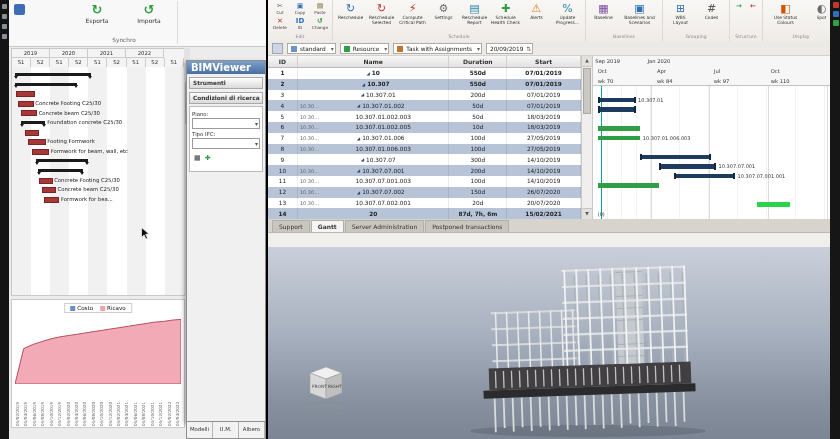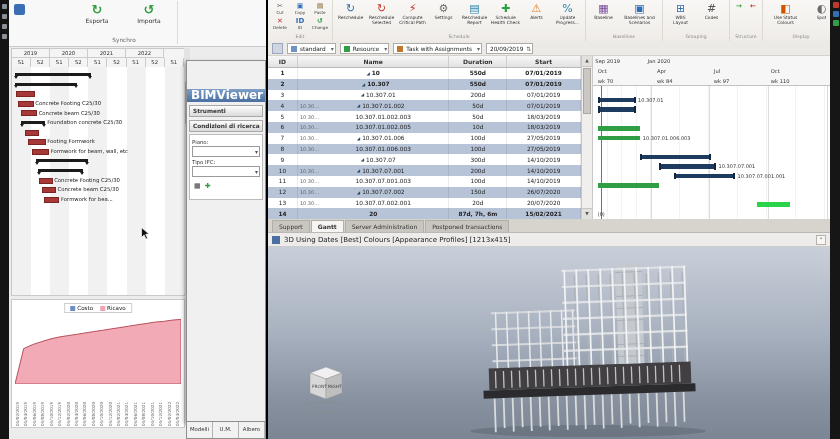--- a/index.html
+++ b/index.html
@@ -34,21 +34,21 @@
   .lg-vscroll{position:absolute;left:184px;top:48px;width:6px;height:246px;background:#e2e2e2;}
   .lg-thumb{position:absolute;left:1px;top:34px;width:4px;height:42px;background:#b3b3b3;}
   .left-chart{position:absolute;left:11px;top:299px;width:172px;height:127px;background:#fff;border:1px solid #c9c9c9;overflow:hidden;}
   .legend{position:absolute;left:50%;transform:translateX(-50%);top:3px;border:1px solid #ccc;background:#fff;padding:1px 5px;display:flex;gap:7px;align-items:center;font-size:5.6px;}
   .leg-item{display:flex;align-items:center;gap:2px;}
   .leg-sw{width:5px;height:5px;display:inline-block;}
   #chart-svg{position:absolute;left:3px;top:16px;}
   .xlabels{position:absolute;left:3px;top:86px;width:166px;height:40px;display:flex;justify-content:space-between;overflow:hidden;}
   .xlab{writing-mode:vertical-rl;transform:rotate(180deg);font-size:4.2px;color:#666;line-height:1.4;}
   .bim-panel{position:absolute;left:186px;top:60px;width:80px;height:362px;background:#f0f0f0;border:1px solid #8f8f8f;box-sizing:border-box;box-shadow:-2px 2px 4px rgba(0,0,0,.3);}
-  .bim-title{height:13px;background:linear-gradient(#7d9fc9,#4a6fa0);color:#fff;font-size:12px;font-weight:bold;line-height:13px;padding-left:4px;margin-top:28px;}
+  .bim-title{height:13px;background:linear-gradient(#7d9fc9,#4a6fa0);color:#fff;font-size:10px;font-weight:bold;line-height:13px;padding-left:4px;}
   .bim-sec{margin:3px 2px 0;height:12px;background:linear-gradient(#fdfdfd,#dadada);border:1px solid #a8a8a8;font-size:5.8px;font-weight:bold;line-height:11px;padding-left:3px;color:#333;box-sizing:border-box;}
   .bim-form{margin:2px 2px;background:#fff;border:1px solid #bbb;padding:2px;height:66px;box-sizing:border-box;}
   .bim-lbl{font-size:5.4px;color:#333;margin:2px 0 1px;}
   .bim-combo{height:9px;border:1px solid #9a9a9a;background:#fff;position:relative;}
   .bim-combo::after{content:"▾";position:absolute;right:1px;top:0;font-size:6px;color:#555;line-height:9px;}
   .bim-icons{display:flex;gap:4px;margin-top:5px;padding-left:2px;}
   .bim-ico{font-size:7px;line-height:8px;}
   .left-tabs{position:absolute;left:186px;top:422px;width:80px;height:17px;background:#e4e4e4;border:1px solid #8f8f8f;border-top:none;display:flex;box-sizing:border-box;}
   .ltab{flex:1;font-size:5.4px;line-height:15px;text-align:center;color:#333;border-right:1px solid #b5b5b5;background:#f2f2f2;}
   .cursor-svg{position:absolute;z-index:30;}
@@ -632,25 +632,20 @@
       </div>
     </div>
 
     <div class="bottom-tabs" id="bottom-tabs">
         <div class="btab">Support</div>
         <div class="btab active">Gantt</div>
         <div class="btab">Server Administration</div>
         <div class="btab">Postponed transactions</div>
       </div>
 
-    <div class="view-title">
-      <span class="vt-cube"></span>
-      <span>3D Using Dates [Best] Colours [Appearance Profiles] [1213x415]</span>
-      <span class="vt-min">⌃</span>
-    </div>
 
     <div class="viewport">
       <svg width="562" height="192" viewBox="0 0 562 192">
         <ellipse cx="320" cy="184" rx="118" ry="6" fill="#000000" opacity="0.13"></ellipse>
         <g id="bld-gen" transform="rotate(-2 320 100)">
             <rect x="224" y="148" width="1.8" height="34" fill="#d9dbdd"></rect>
             <rect x="233" y="148" width="1.8" height="30" fill="#d9dbdd"></rect>
             <rect x="242" y="148" width="1.8" height="34" fill="#d9dbdd"></rect>
             <rect x="251" y="148" width="1.8" height="30" fill="#d9dbdd"></rect>
             <rect x="260" y="148" width="1.8" height="34" fill="#d9dbdd"></rect>

